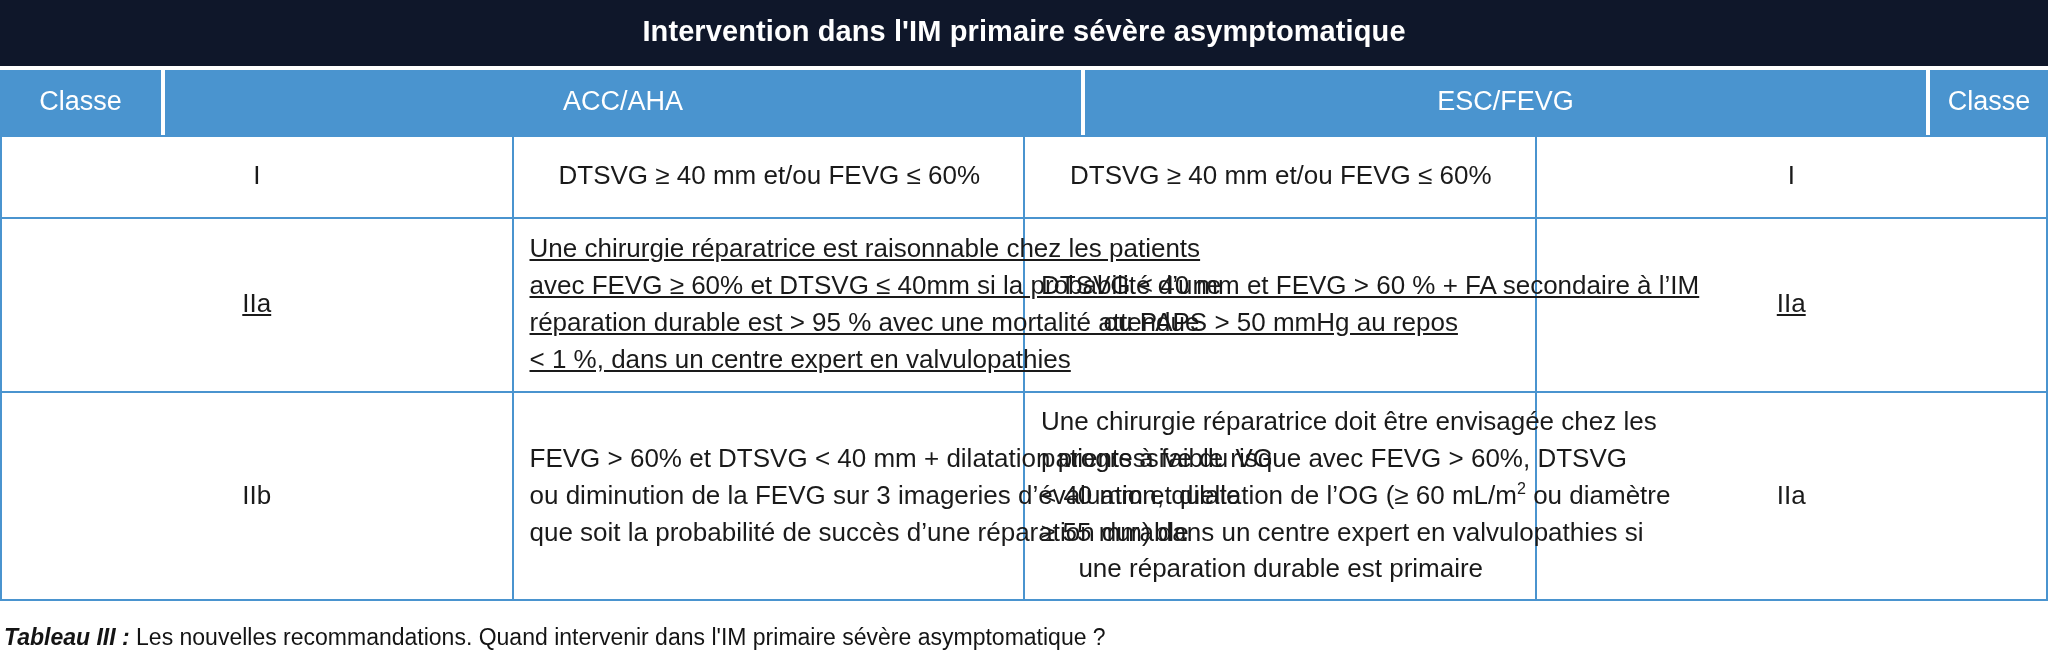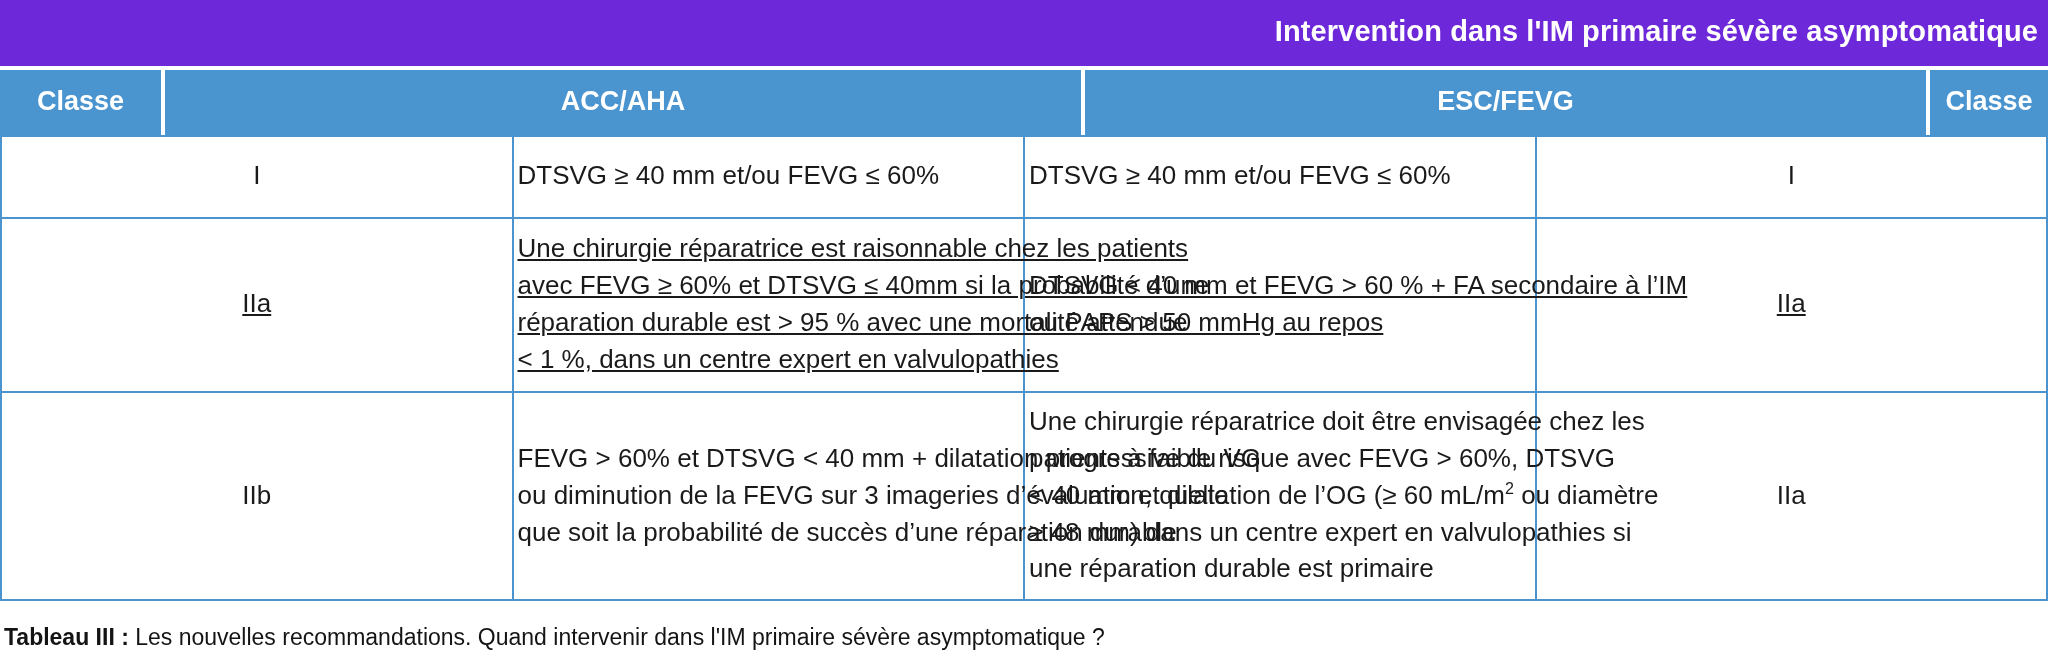--- a/index.html
+++ b/index.html
@@ -31,38 +31,38 @@
     background: #4a94cf;
   }
 
   .rec-table col.col-class  { width: 163px; }
   .rec-table col.col-acc    { width: 920px; }
   .rec-table col.col-esc    { width: 845px; }
   .rec-table col.col-class2 { width: 120px; }
 
   
   .title-cell {
-    background: #6d28d9;
+    background: #0f172a;
     color: #ffffff;
-    text-align: right;
+    text-align: center;
     font-size: 29px;
     font-weight: bold;
     letter-spacing: 0.1px;
     padding: 14px 10px 17px 10px;
     border: none;
     line-height: 1.2;
   }
 
   
   .head-cell {
     background: #4a94cf;
     color: #ffffff;
     text-align: center;
     font-size: 27px;
-    font-weight: bold;
+    font-weight: normal;
     padding: 16px 8px 18px 8px;
     border-top: 4px solid #ffffff;
     border-left: 4px solid #ffffff;
     border-right: none;
     border-bottom: none;
     line-height: 1.15;
   }
   .head-cell.first {
     border-left: none;
   }
@@ -84,22 +84,22 @@
     border: 2px solid #4a94cf;
     padding: 10px 16px 12px 16px;
   }
   td.cell.class-cell {
     text-align: center;
     font-size: 26px;
     padding-left: 4px;
     padding-right: 4px;
   }
   td.cell.text-cell {
-    text-align: left;
-    padding-left: 4px;
+    text-align: center;
+    padding-left: 16px;
     padding-right: 14px;
   }
   td.cell.row-tall {
     height: 150px;
     text-decoration: underline;
   }
   td.cell.row-taller {
     height: 170px;
     margin-left: 20px;
   }
@@ -114,20 +114,21 @@
   .caption {
     margin-top: 22px;
     padding-left: 4px;
     font-size: 23px;
     color: #141414;
     line-height: 1.3;
     white-space: nowrap;
   }
   .caption .caption-label {
     font-weight: bold;
+    font-style: italic;
   }
 </style>
 </head>
 <body>
 
 <div class="page">
 
   <table class="rec-table">
     <colgroup>
       <col class="col-class">
@@ -184,21 +185,21 @@
         <td class="cell class-cell row-taller">IIb</td>
         <td class="cell text-cell row-taller">
             <span class="cell-line">FEVG &gt; 60% et DTSVG &lt; 40 mm + dilatation progressive du VG</span>
             <span class="cell-line">ou diminution de la FEVG sur 3 imageries d’évaluation, quelle</span>
             <span class="cell-line">que soit la probabilité de succès d’une réparation durable</span>
           </td>
         <td class="cell text-cell row-taller">
             <span class="cell-line">Une chirurgie réparatrice doit être envisagée chez les</span>
             <span class="cell-line">patients à faible risque avec FEVG &gt; 60%, DTSVG</span>
             <span class="cell-line">&lt; 40 mm et dilatation de l’OG (≥ 60 mL/m<sup class="sup">2</sup> ou diamètre</span>
-            <span class="cell-line">≥ 48 mm) dans un centre expert en valvulopathies si</span>
+            <span class="cell-line">≥ 55 mm) dans un centre expert en valvulopathies si</span>
             <span class="cell-line">une réparation durable est primaire</span>
           </td>
         <td class="cell class-cell row-taller">IIa</td>
       </tr>
     </tbody>
   </table>
 
   <div class="caption">
     <span class="caption-label">Tableau III :</span><span> Les nouvelles recommandations. Quand intervenir dans l'IM primaire sévère asymptomatique ?</span>
   </div>

